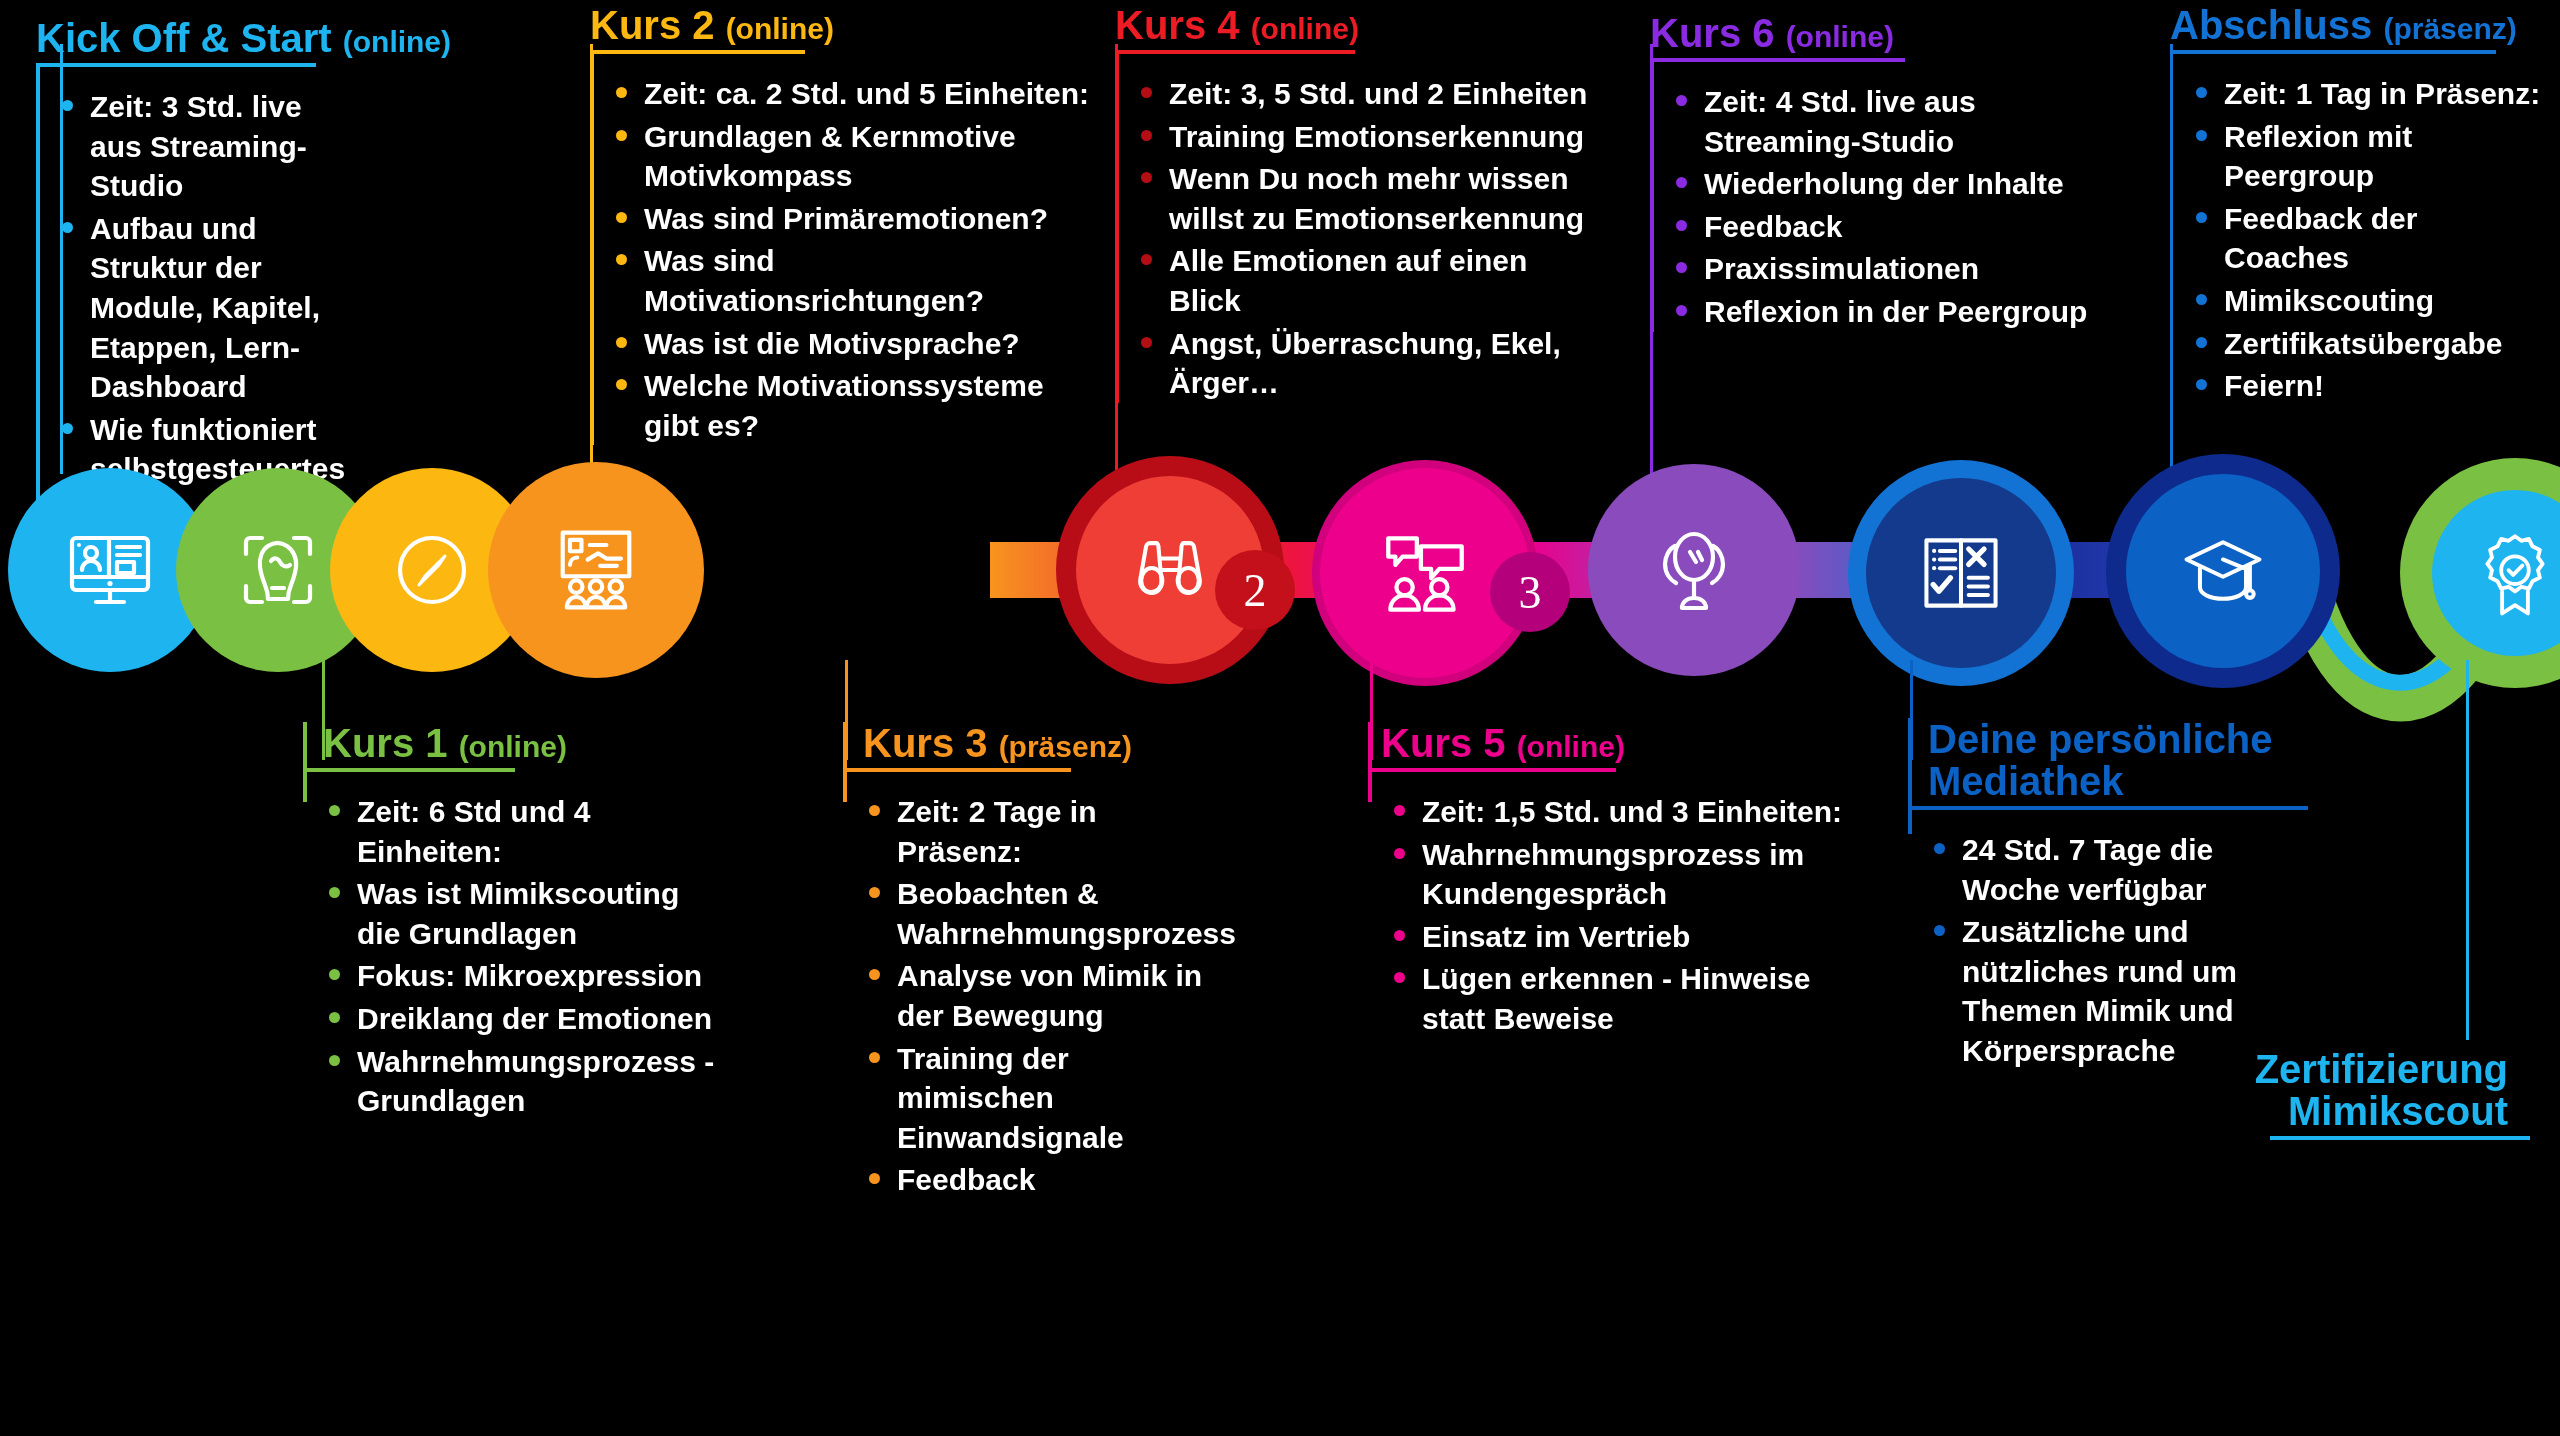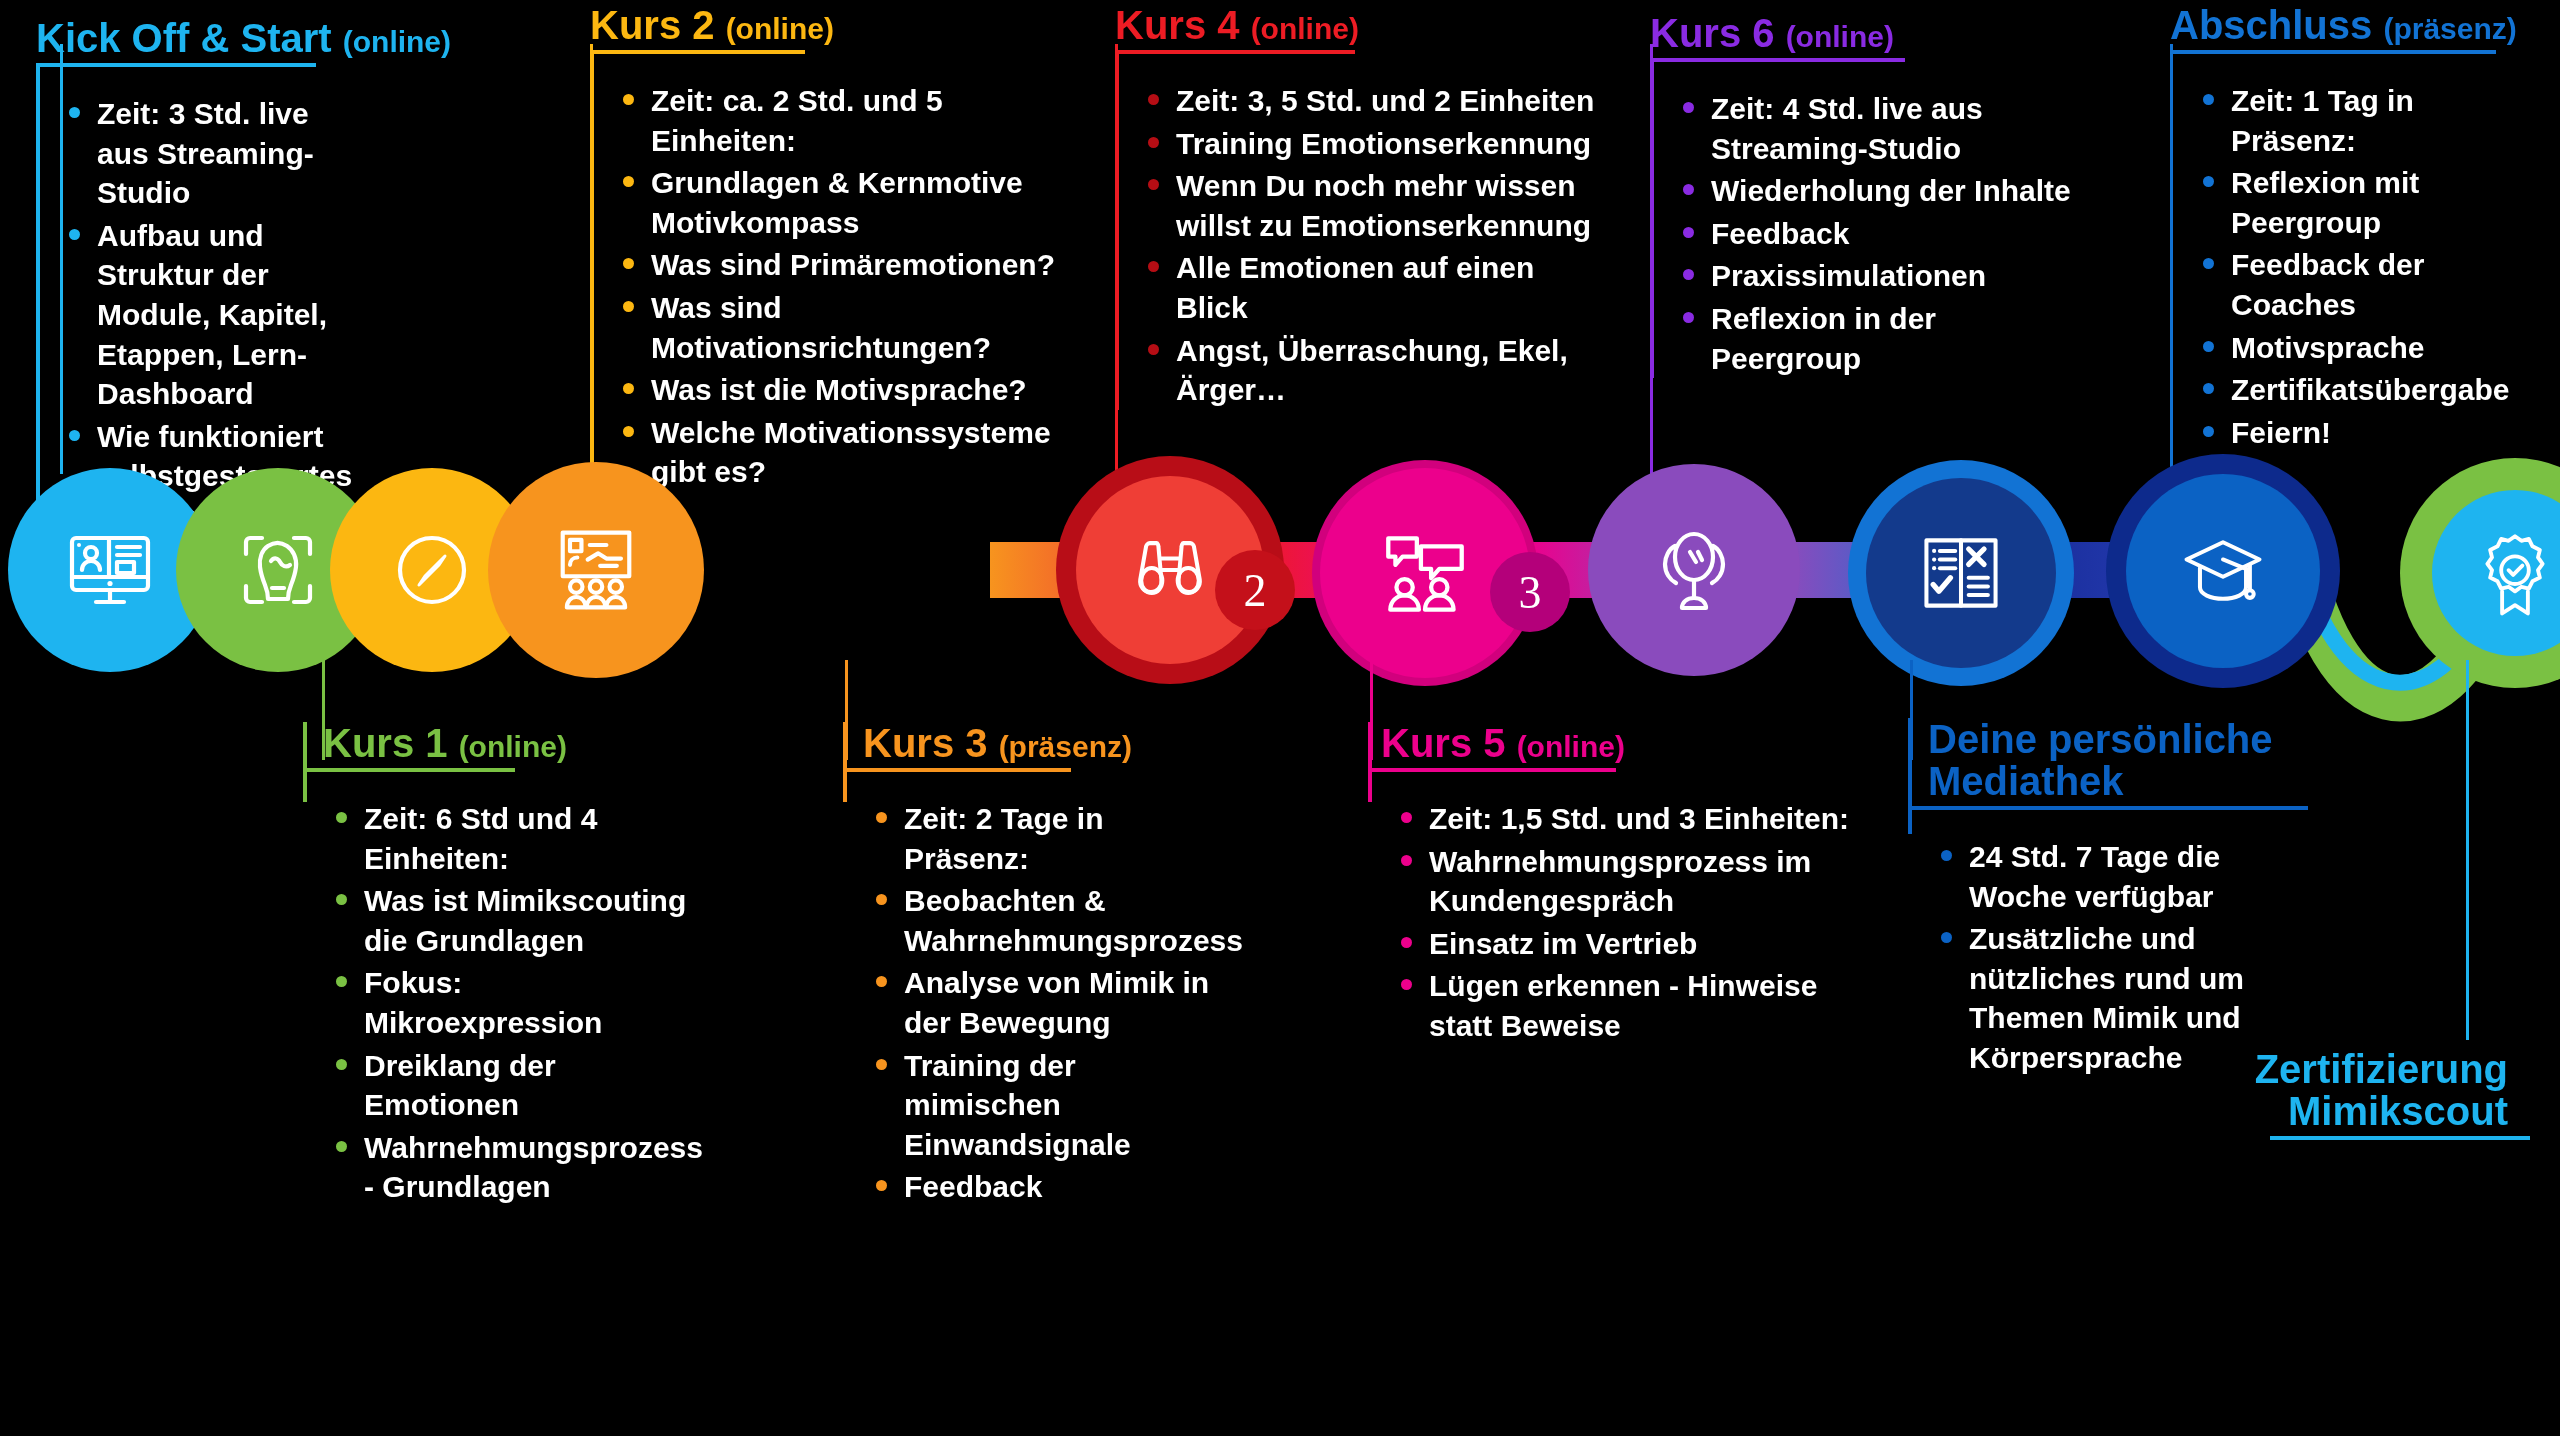--- a/index.html
+++ b/index.html
@@ -9,21 +9,21 @@
 
   
   .block{position:absolute;}
   .block .title{font-size:40px;font-weight:bold;line-height:1.05;white-space:nowrap;}
   .block .title .mode{font-size:30px;font-weight:bold;}
   .block.two-line .title{white-space:normal;}
   .rule{height:4px;margin-top:4px;}
   .bracket{position:relative;}
   .bracket .vline{position:absolute;width:4px;top:0;bottom:0;}
   .bars{padding-top:12px;}
-  ul.bul{list-style:none;margin:15px;padding:0;}
+  ul.bul{list-style:none;margin:8px;padding:0;}
   ul.bul li{position:relative;padding-left:46px;font-size:30px;line-height:1.32;
             font-weight:bold;color:#fff;margin-bottom:3px;}
   ul.bul li::before{content:"";position:absolute;left:18px;top:13px;
             width:11px;height:11px;border-radius:50%;background:var(--accent);}
 
   
   #timeline{position:absolute;left:0;top:440;width:2560px;height:280px;}
   .node{position:absolute;border-radius:50%;display:flex;align-items:center;justify-content:center;}
   .node svg{display:block;}
   .ring{position:absolute;border-radius:50%;}
@@ -124,21 +124,21 @@
       <span>Abschluss</span>
       <span class="mode">(präsenz)</span>
     </div>
     <div class="rule" style="background:#1273d4;width:326px;"></div>
     <div class="bracket" style="min-height:230px;">
       <div class="bars">
         <ul class="bul" style="--accent:#1273d4;">
           <li>Zeit: 1 Tag in Präsenz:</li>
           <li>Reflexion mit Peergroup</li>
           <li>Feedback der Coaches</li>
-          <li>Motivsprache</li>
+          <li>Mimikscouting</li>
           <li>Zertifikatsübergabe</li>
           <li>Feiern!</li>
         </ul>
       </div>
     </div>
   </div>
 
   <div class="lead" style="left:60px;top:44px;height:430px;background:#1eb4f0;"></div>
   <div class="lead" style="left:590px;top:44px;height:430px;background:#fcb711;"></div>
   <div class="lead" style="left:1115px;top:44px;height:430px;background:#ed1c24;"></div>

